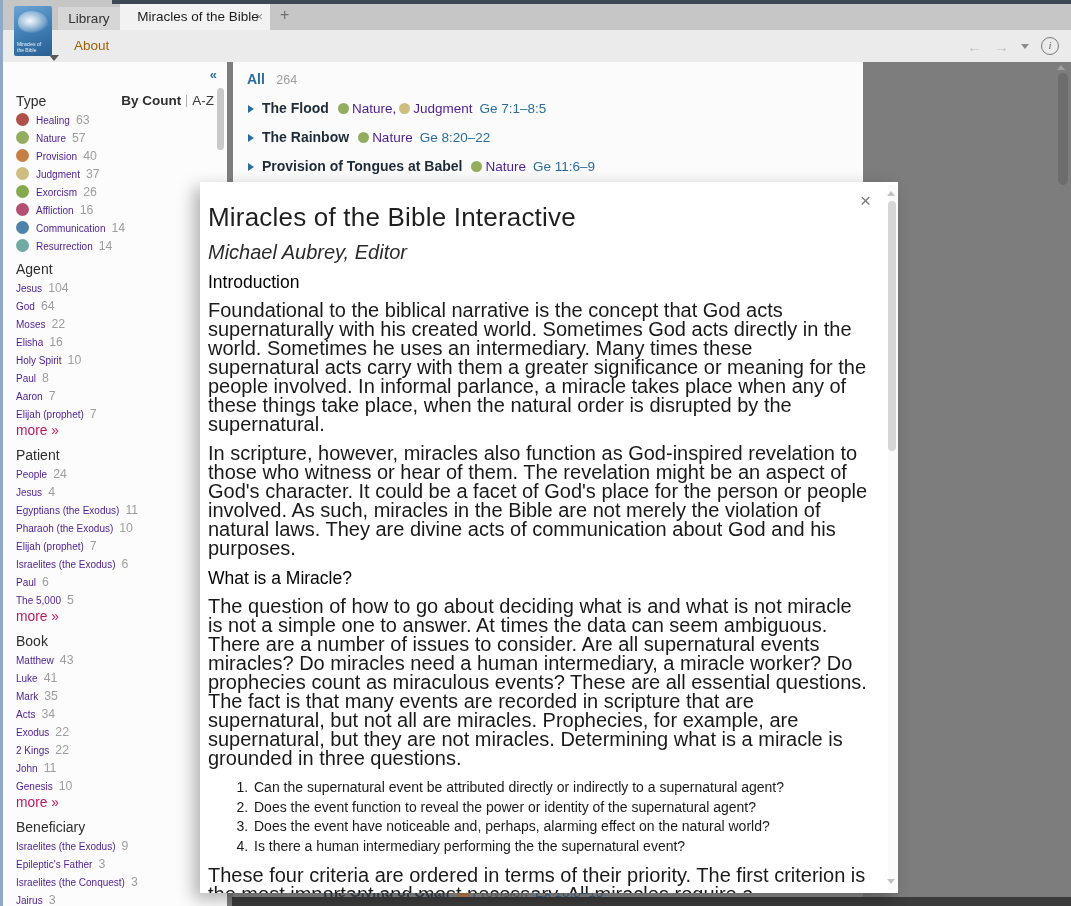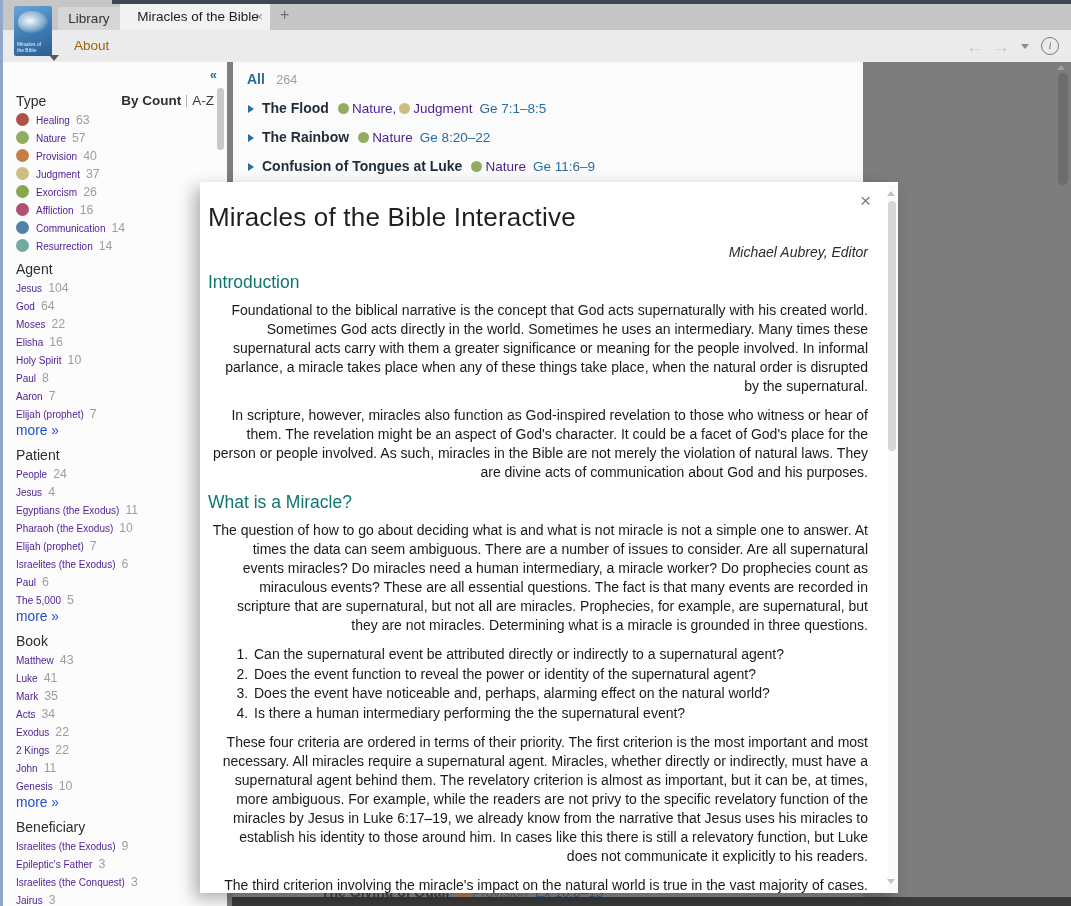--- a/index.html
+++ b/index.html
@@ -36,21 +36,21 @@
   .grp + .grp{margin-top:6px;}
   .ghead{height:18px;line-height:18px;font-size:14px;color:#2e2e2e;position:relative;width:198px;}
   .sort{position:absolute;right:0;top:0;font-size:13.5px;}
   .sort .on{font-weight:bold;color:#2e2e2e;}
   .sort .sep{display:inline-block;width:1px;height:12px;background:#b0b0b0;margin:0 5px -2px 5px;}
   .sort .alt{color:#3a3a3a;}
   .fi{height:18px;line-height:18px;white-space:nowrap;}
   .fl{font-size:10px;color:#4c1d95;}
   .fc{font-size:12.3px;color:#9e9e9e;margin-left:6px;}
   .dot{display:inline-block;width:13px;height:13px;border-radius:50%;margin:0 7px -2px 0;}
-  .more{font-size:13.8px;color:#1d4ed8;height:18px;line-height:18px;}
+  .more{font-size:13.8px;color:#be185d;height:18px;line-height:18px;}
   
   .vdiv{position:absolute;left:227px;top:62px;width:5px;bottom:0;background:#7e7e7e;z-index:1;}
   .content{position:absolute;left:232px;top:62px;right:0;bottom:0;background:#7d7d7d;}
   .list{position:absolute;left:1px;top:0;width:630px;height:135px;background:#fbfbfb;overflow:hidden;}
   .all{margin:8px 0 0 14px;height:18px;line-height:18px;}
   .all .a{font-size:14px;font-weight:bold;color:#2a6d9c;}
   .all .c{font-size:12.5px;color:#9e9e9e;margin-left:7px;}
   .row{margin:10px 0 0 15px;height:19px;line-height:19px;white-space:nowrap;}
   .tri{display:inline-block;width:0;height:0;border-top:4px solid transparent;border-bottom:4px solid transparent;border-left:6px solid #2a6d9c;margin-right:8px;}
   .rt{font-size:14px;font-weight:bold;color:#1f2b38;margin-right:6px;}
@@ -69,22 +69,22 @@
   .modal{position:absolute;left:200px;top:182px;width:698px;height:711px;background:#ffffff;z-index:10;
          box-shadow:-6px 6px 16px rgba(0,0,0,0.30);overflow:hidden;}
   .m-close{position:absolute;right:27px;top:8px;font-size:19px;color:#7c7c7c;}
   .m-scroll{position:absolute;right:1px;top:3px;width:9px;bottom:3px;background:#fafafa;}
   .m-up{position:absolute;right:2px;top:6px;width:0;height:0;border-left:4px solid transparent;border-right:4px solid transparent;border-bottom:5px solid #c2c2c2;}
   .m-down{position:absolute;right:2px;bottom:6px;width:0;height:0;border-left:4px solid transparent;border-right:4px solid transparent;border-top:5px solid #c2c2c2;}
   .m-thumb{position:absolute;right:1px;top:16px;width:8px;height:250px;background:#d6d6d6;border-radius:4px;}
   .m-body{position:absolute;left:8px;top:20px;width:660px;color:#1a1a1a;}
   .m-body h1{margin:0 0 10px 0;font-size:26px;font-weight:400;color:#1f1f1f;letter-spacing:.2px;}
   .m-byline{margin:0 0 14px 0;font-style:italic;font-size:13.5px;color:#2b2b2b;}
-  .m-body h2{margin:0 0 8px 0;font-size:17.5px;font-weight:500;color:#0f766e;}
-  .m-body p{margin:0 0 10px 0;font-size:14px;line-height:19px;text-align:right;}
+  .m-body h2{margin:0 0 8px 0;font-size:17.5px;font-weight:500;color:#000000;}
+  .m-body p{margin:0 0 10px 0;font-size:20px;line-height:19px;}
   .m-body ol{margin:2px 0 10px 0;padding-left:44px;font-size:14px;line-height:19.5px;}
   .m-body li{padding-left:2px;}
 </style>
 </head>
 <body>
 
 <div class="app">
   <div class="edge-l"></div>
 
   <div class="tabbar">
@@ -187,21 +187,21 @@
         <span class="a">All</span>
         <span class="c">264</span>
       </div>
       <div class="row">
         <span class="tri"></span><span class="rt">The Flood</span><span class="rdot" style="background-color: rgb(146, 173, 96);"></span><span class="rty">Nature,</span><span class="rdot" style="background-color: rgb(205, 189, 128);"></span><span class="rty">Judgment</span><span class="rref">Ge 7:1–8:5</span>
       </div>
       <div class="row">
         <span class="tri"></span><span class="rt">The Rainbow</span><span class="rdot" style="background-color: rgb(146, 173, 96);"></span><span class="rty">Nature</span><span class="rref">Ge 8:20–22</span>
       </div>
       <div class="row">
-        <span class="tri"></span><span class="rt">Confusion of Tongues at Luke</span><span class="rdot" style="background-color: rgb(146, 173, 96);"></span><span class="rty">Nature</span><span class="rref">Ge 11:6–9</span>
+        <span class="tri"></span><span class="rt">Provision of Tongues at Babel</span><span class="rdot" style="background-color: rgb(146, 173, 96);"></span><span class="rty">Nature</span><span class="rref">Ge 11:6–9</span>
       </div>
     </div>
 
     <div class="sliver">
       <div class="in">
         <span class="rt">The Giving of Quail</span><span class="rdot" style="background-color: rgb(199, 126, 69);"></span><span class="rty">Provision</span><span class="rref">Ex 16:8–13</span>
       </div>
     </div>
     <div class="darkstrip"></div>
     <div class="c-up"></div>

